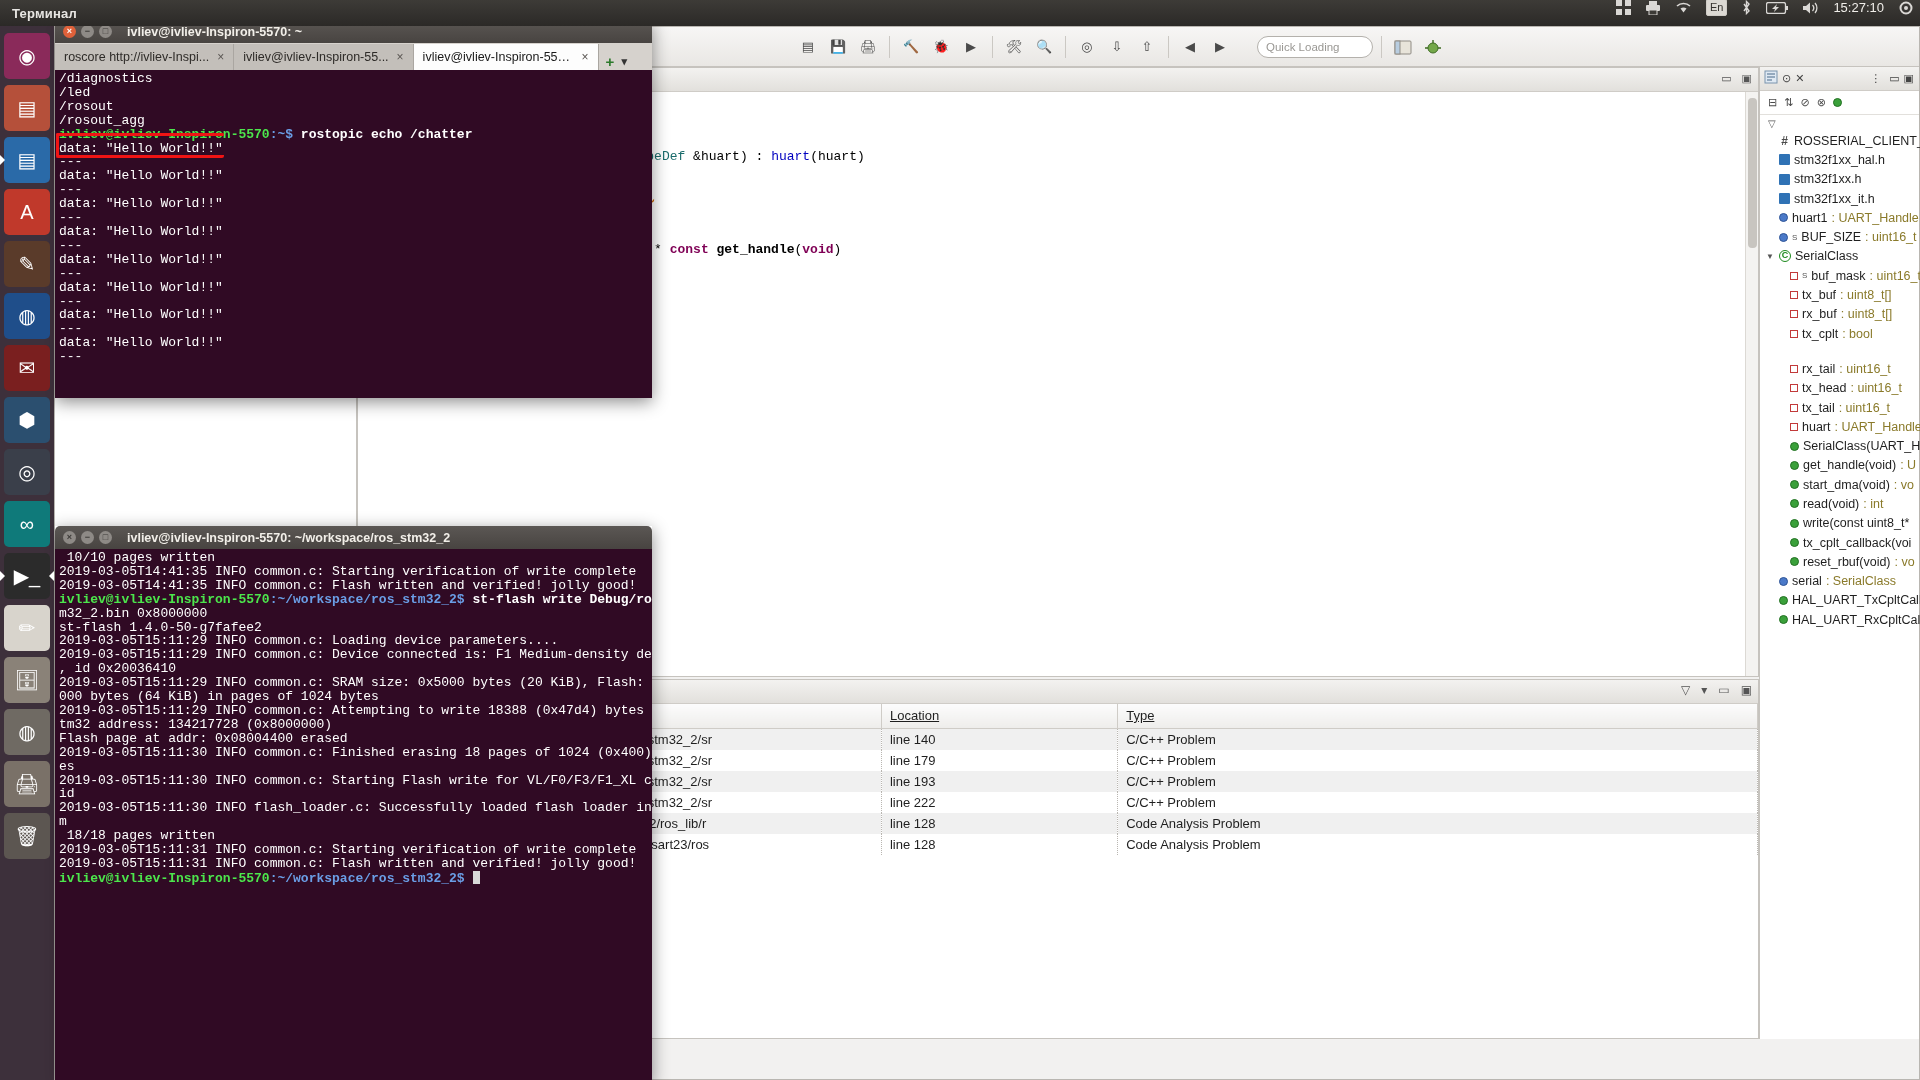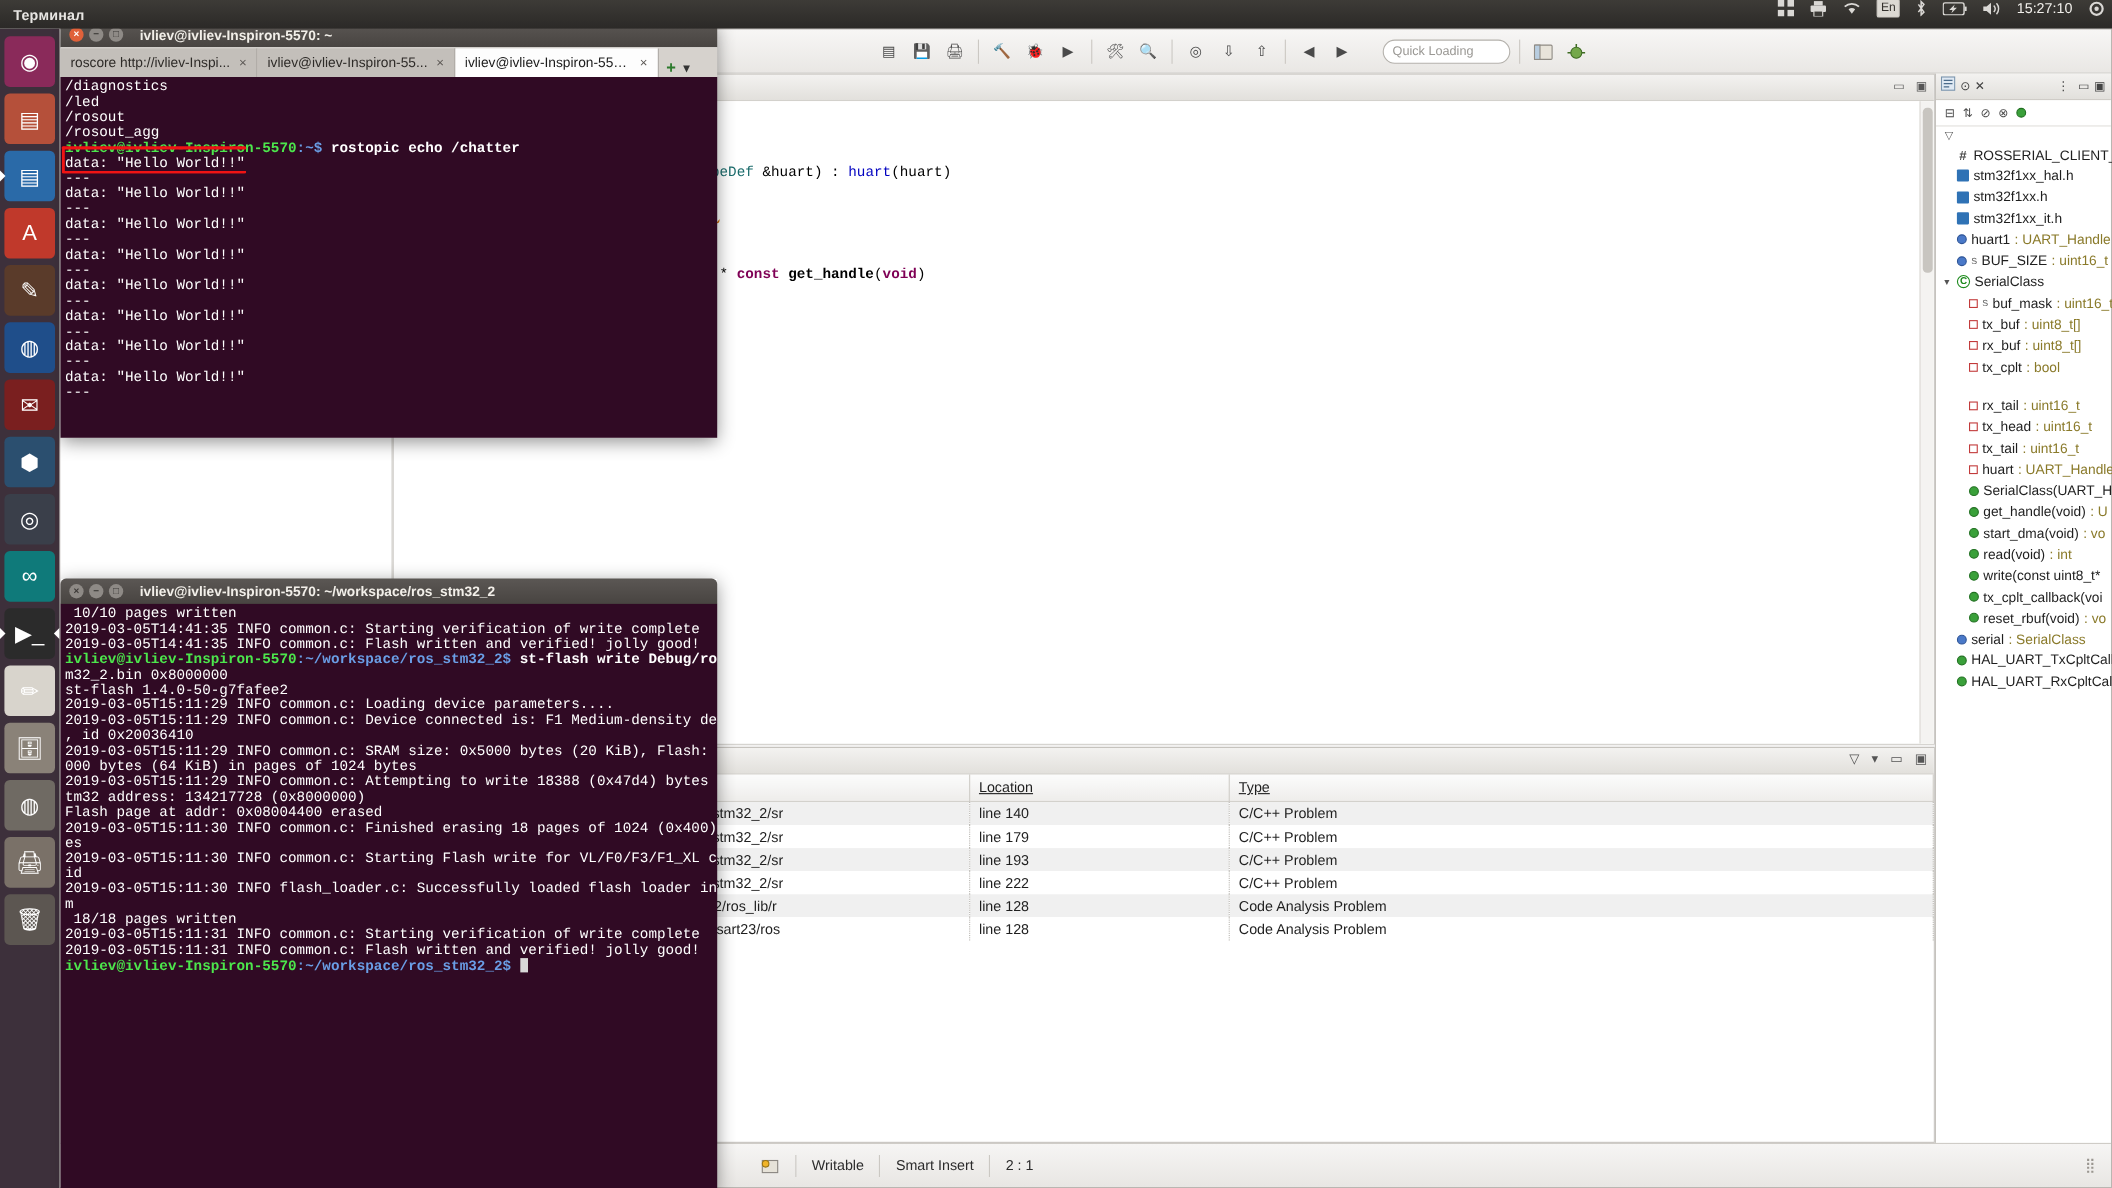--- a/index.html
+++ b/index.html
@@ -614,38 +614,20 @@
             <span>HAL_UART_TxCpltCall</span>
           </div>
           <div class="ol-row" style="padding-left: 2px;">
             <span class="ol-ind" style="width: 9px; font-size: 8px; color: rgb(85, 85, 85);"></span>
             <span class="dot green"></span>
             <span>HAL_UART_RxCpltCall</span>
           </div>
         </div>
     </div>
 
-    <div class="statusbar">
-      <div style="width:620px"></div>
-      <div class="sb-cell">
-        <svg width="20" height="18" viewBox="0 0 20 18">
-            <rect x="4" y="4" width="14" height="11" fill="#e6e2d8" stroke="#8b8madd"></rect>
-            <rect x="4" y="4" width="14" height="11" fill="none" stroke="#8a8680"></rect>
-            <circle cx="7" cy="7" r="3" fill="#f0b429" stroke="#9a7412"></circle>
-          </svg>
-      </div>
-      <div class="sb-div"></div>
-      <div class="sb-cell">Writable</div>
-      <div class="sb-div"></div>
-      <div class="sb-cell">Smart Insert</div>
-      <div class="sb-div"></div>
-      <div class="sb-cell">2 : 1</div>
-      <div style="flex:1"></div>
-      <div class="sb-cell" style="color:#9a9690">⣿</div>
-    </div>
   </div>
 
   <div class="term" style="left:55px; top:20px; width:597px; height:378px;">
     <div class="term-title">
       <span class="wbtn close">×</span>
       <span class="wbtn min">−</span>
       <span class="wbtn max">□</span>
       <span class="ttl">ivliev@ivliev-Inspiron-5570: ~</span>
     </div>
     <div class="term-tabs" id="term-top-tabs">

